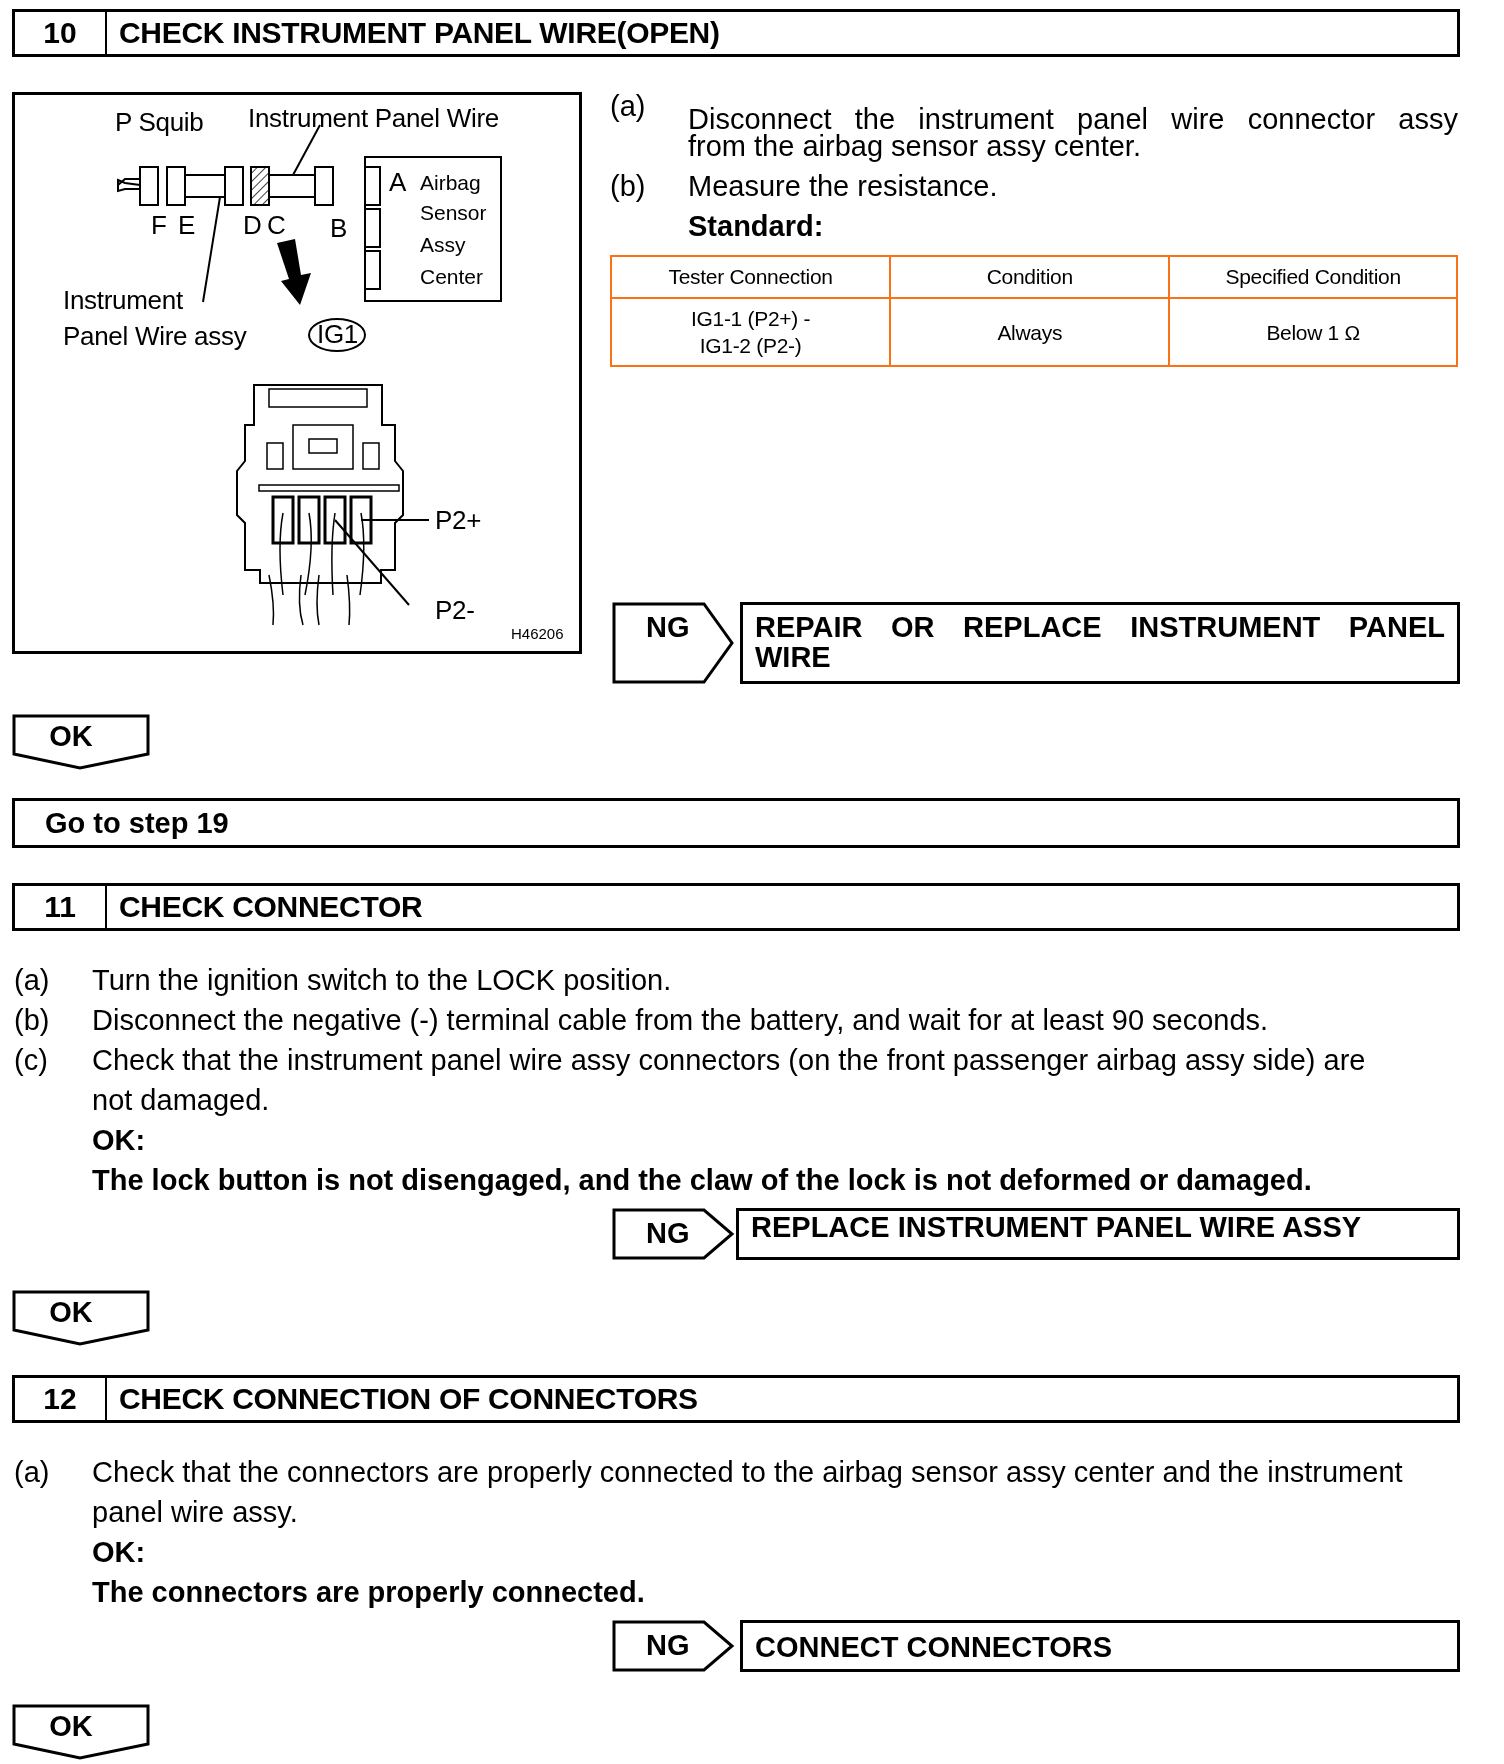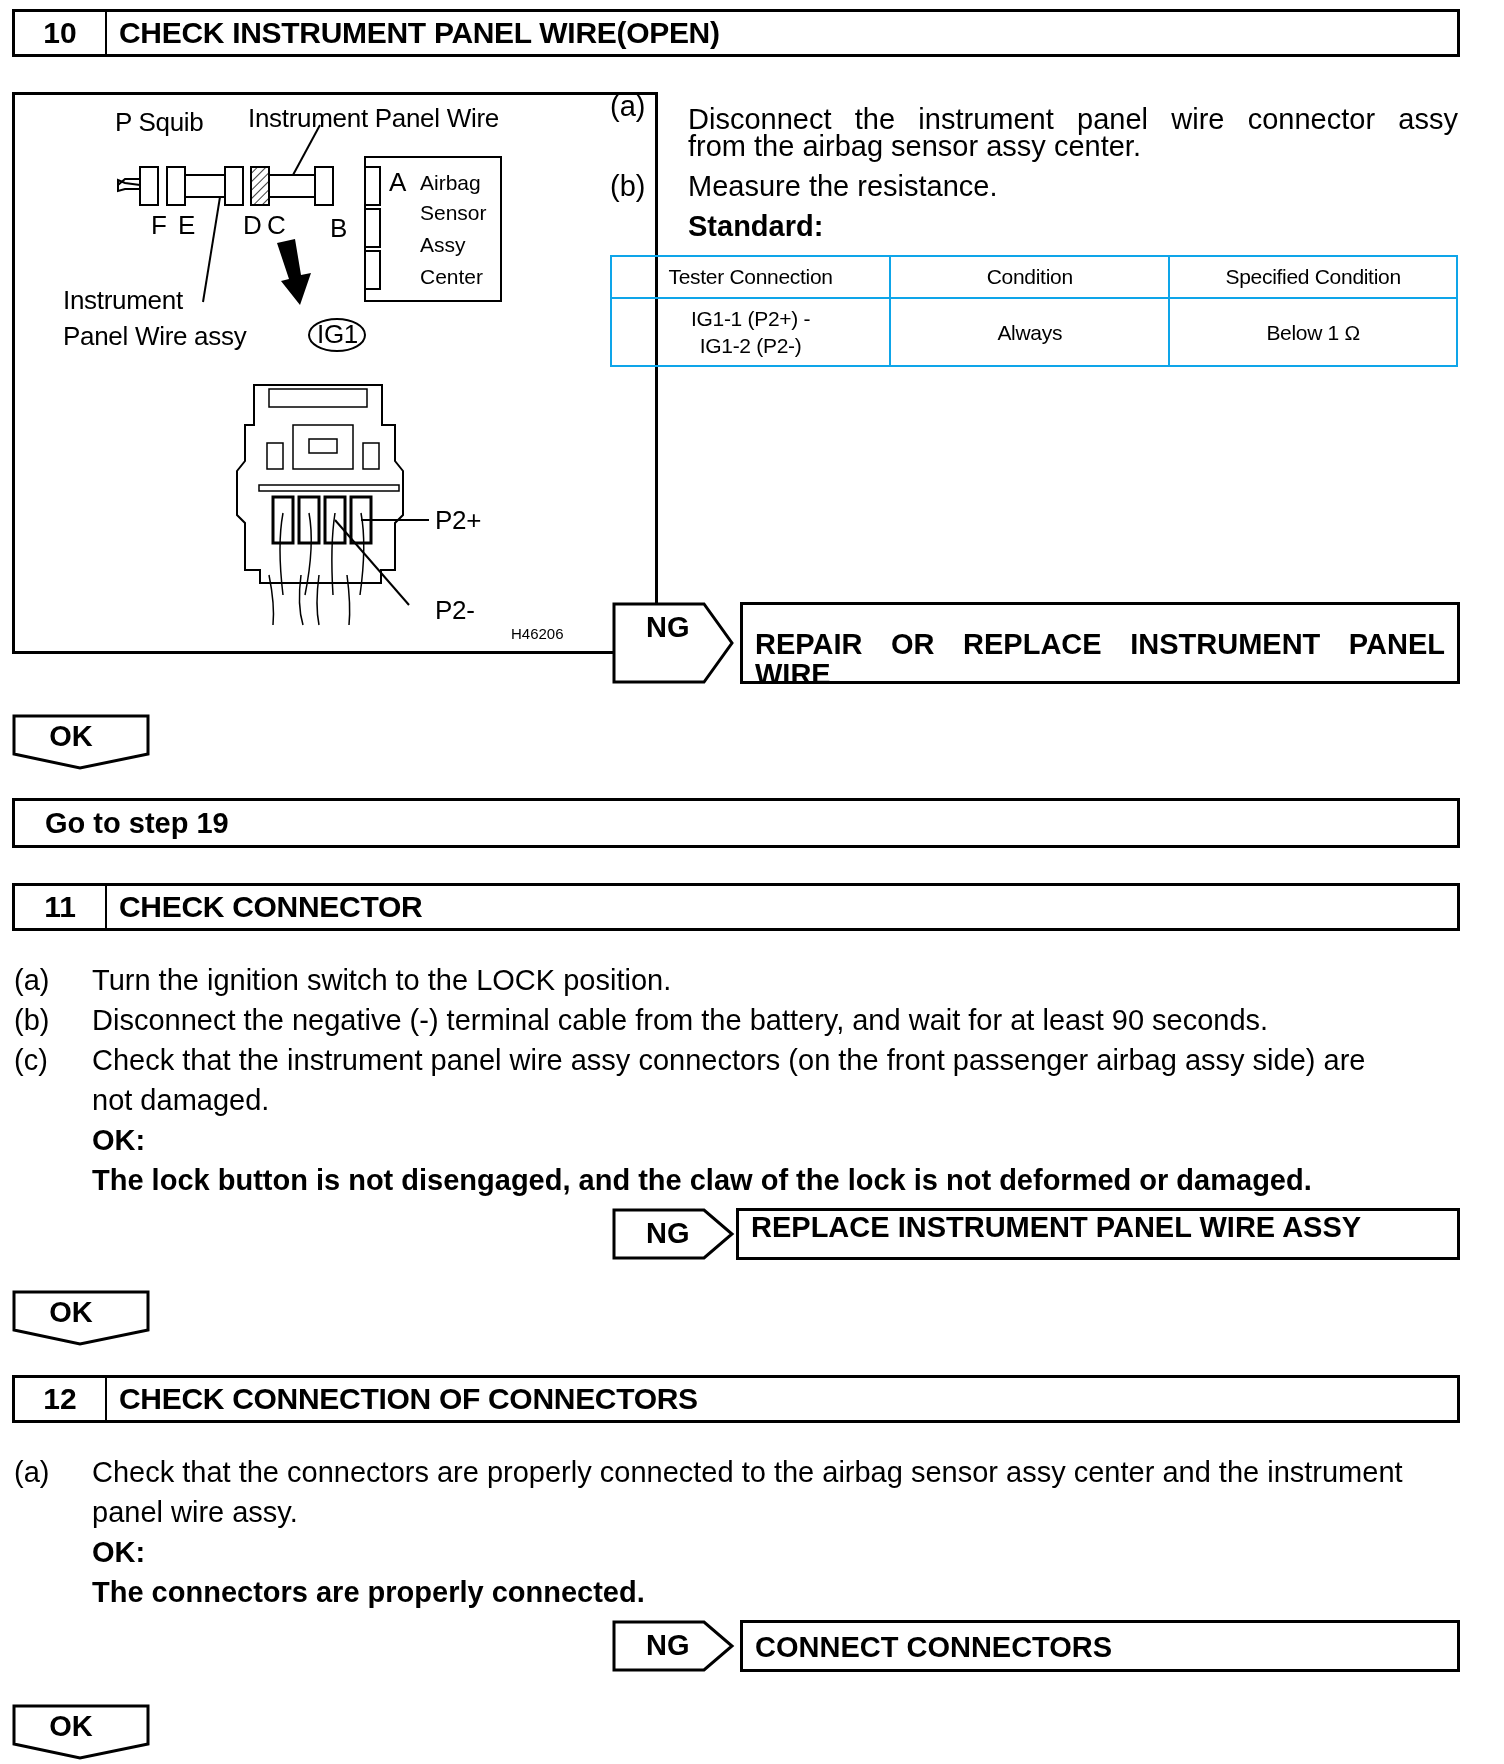--- a/index.html
+++ b/index.html
@@ -19,25 +19,25 @@
   .ok-btn svg { position: absolute; left: 0; top: 0; }
   .ok-btn span { position: absolute; left: 0; width: 118px; top: 6px; text-align: center;
                  font-weight: bold; font-size: 29px; }
   .ng { position: absolute; height: 52px; }
   .ng .arrow { position: absolute; left: 0; top: 0; width: 125px; height: 100%; }
   .ng .arrow svg { position: absolute; left: 0; top: 0; }
   .ng .arrow span { position: absolute; left: 18px; top: 0; line-height: 46px; font-weight: bold; font-size: 29px; }
   .ng .act { position: absolute; left: 130px; top: 0; right: 0; height: 100%; border: 3px solid #000;
              box-sizing: border-box; padding: 2px 12px; font-weight: bold; font-size: 29px; line-height: 30px; }
   table.spec { position: absolute; left: 610px; top: 255px; width: 848px; border-collapse: collapse; }
-  table.spec th, table.spec td { border: 2px solid #0ea5e9; text-align: center; font-weight: normal;
+  table.spec th, table.spec td { border: 2px solid #f97316; text-align: center; font-weight: normal;
                                  font-size: 21px; letter-spacing: -0.3px; }
   table.spec th { height: 38px; }
   table.spec td { height: 64px; line-height: 27px; }
-  .diag { position: absolute; left: 12px; top: 92px; width: 646px; height: 562px; border: 3px solid #000; box-sizing: border-box; }
+  .diag { position: absolute; left: 12px; top: 92px; width: 570px; height: 562px; border: 3px solid #000; box-sizing: border-box; }
   .dl { position: absolute; font-size: 26px; white-space: nowrap; letter-spacing: -0.3px; }
   .dls { position: absolute; font-size: 21px; white-space: nowrap; }
 </style>
 </head>
 <body>
 
 <div class="hdr" style="top:9px;">
   <div class="num">10</div>
   <div class="ttl">CHECK INSTRUMENT PANEL WIRE(OPEN)</div>
 </div>
@@ -148,21 +148,21 @@
 </tbody>
   </table>
 
 <div class="ng" style="left:612px;top:602px;width:848px;height:82px;">
   <div class="arrow">
     <svg width="125" height="82">
         <polygon points="2,2 92,2 120,41 92,80 2,80" fill="#fff" stroke="#000" stroke-width="3"></polygon>
       </svg>
     <span style="left:34px;top:2px;">NG</span>
   </div>
-  <div class="act" style="left:128px;padding-top:24px;">
+  <div class="act" style="left:128px;padding-top:7px;">
     <div style="text-align:justify;text-align-last:justify;">REPAIR  OR  REPLACE  INSTRUMENT  PANEL</div>
     <div>WIRE</div>
   </div>
 </div>
 
 <div class="ok-btn" style="top:714px;">
   <svg width="140" height="56">
       <polygon points="2,2 136,2 136,40 68,54 2,40" fill="#fff" stroke="#000" stroke-width="3"></polygon>
     </svg>
   <span>OK</span>

